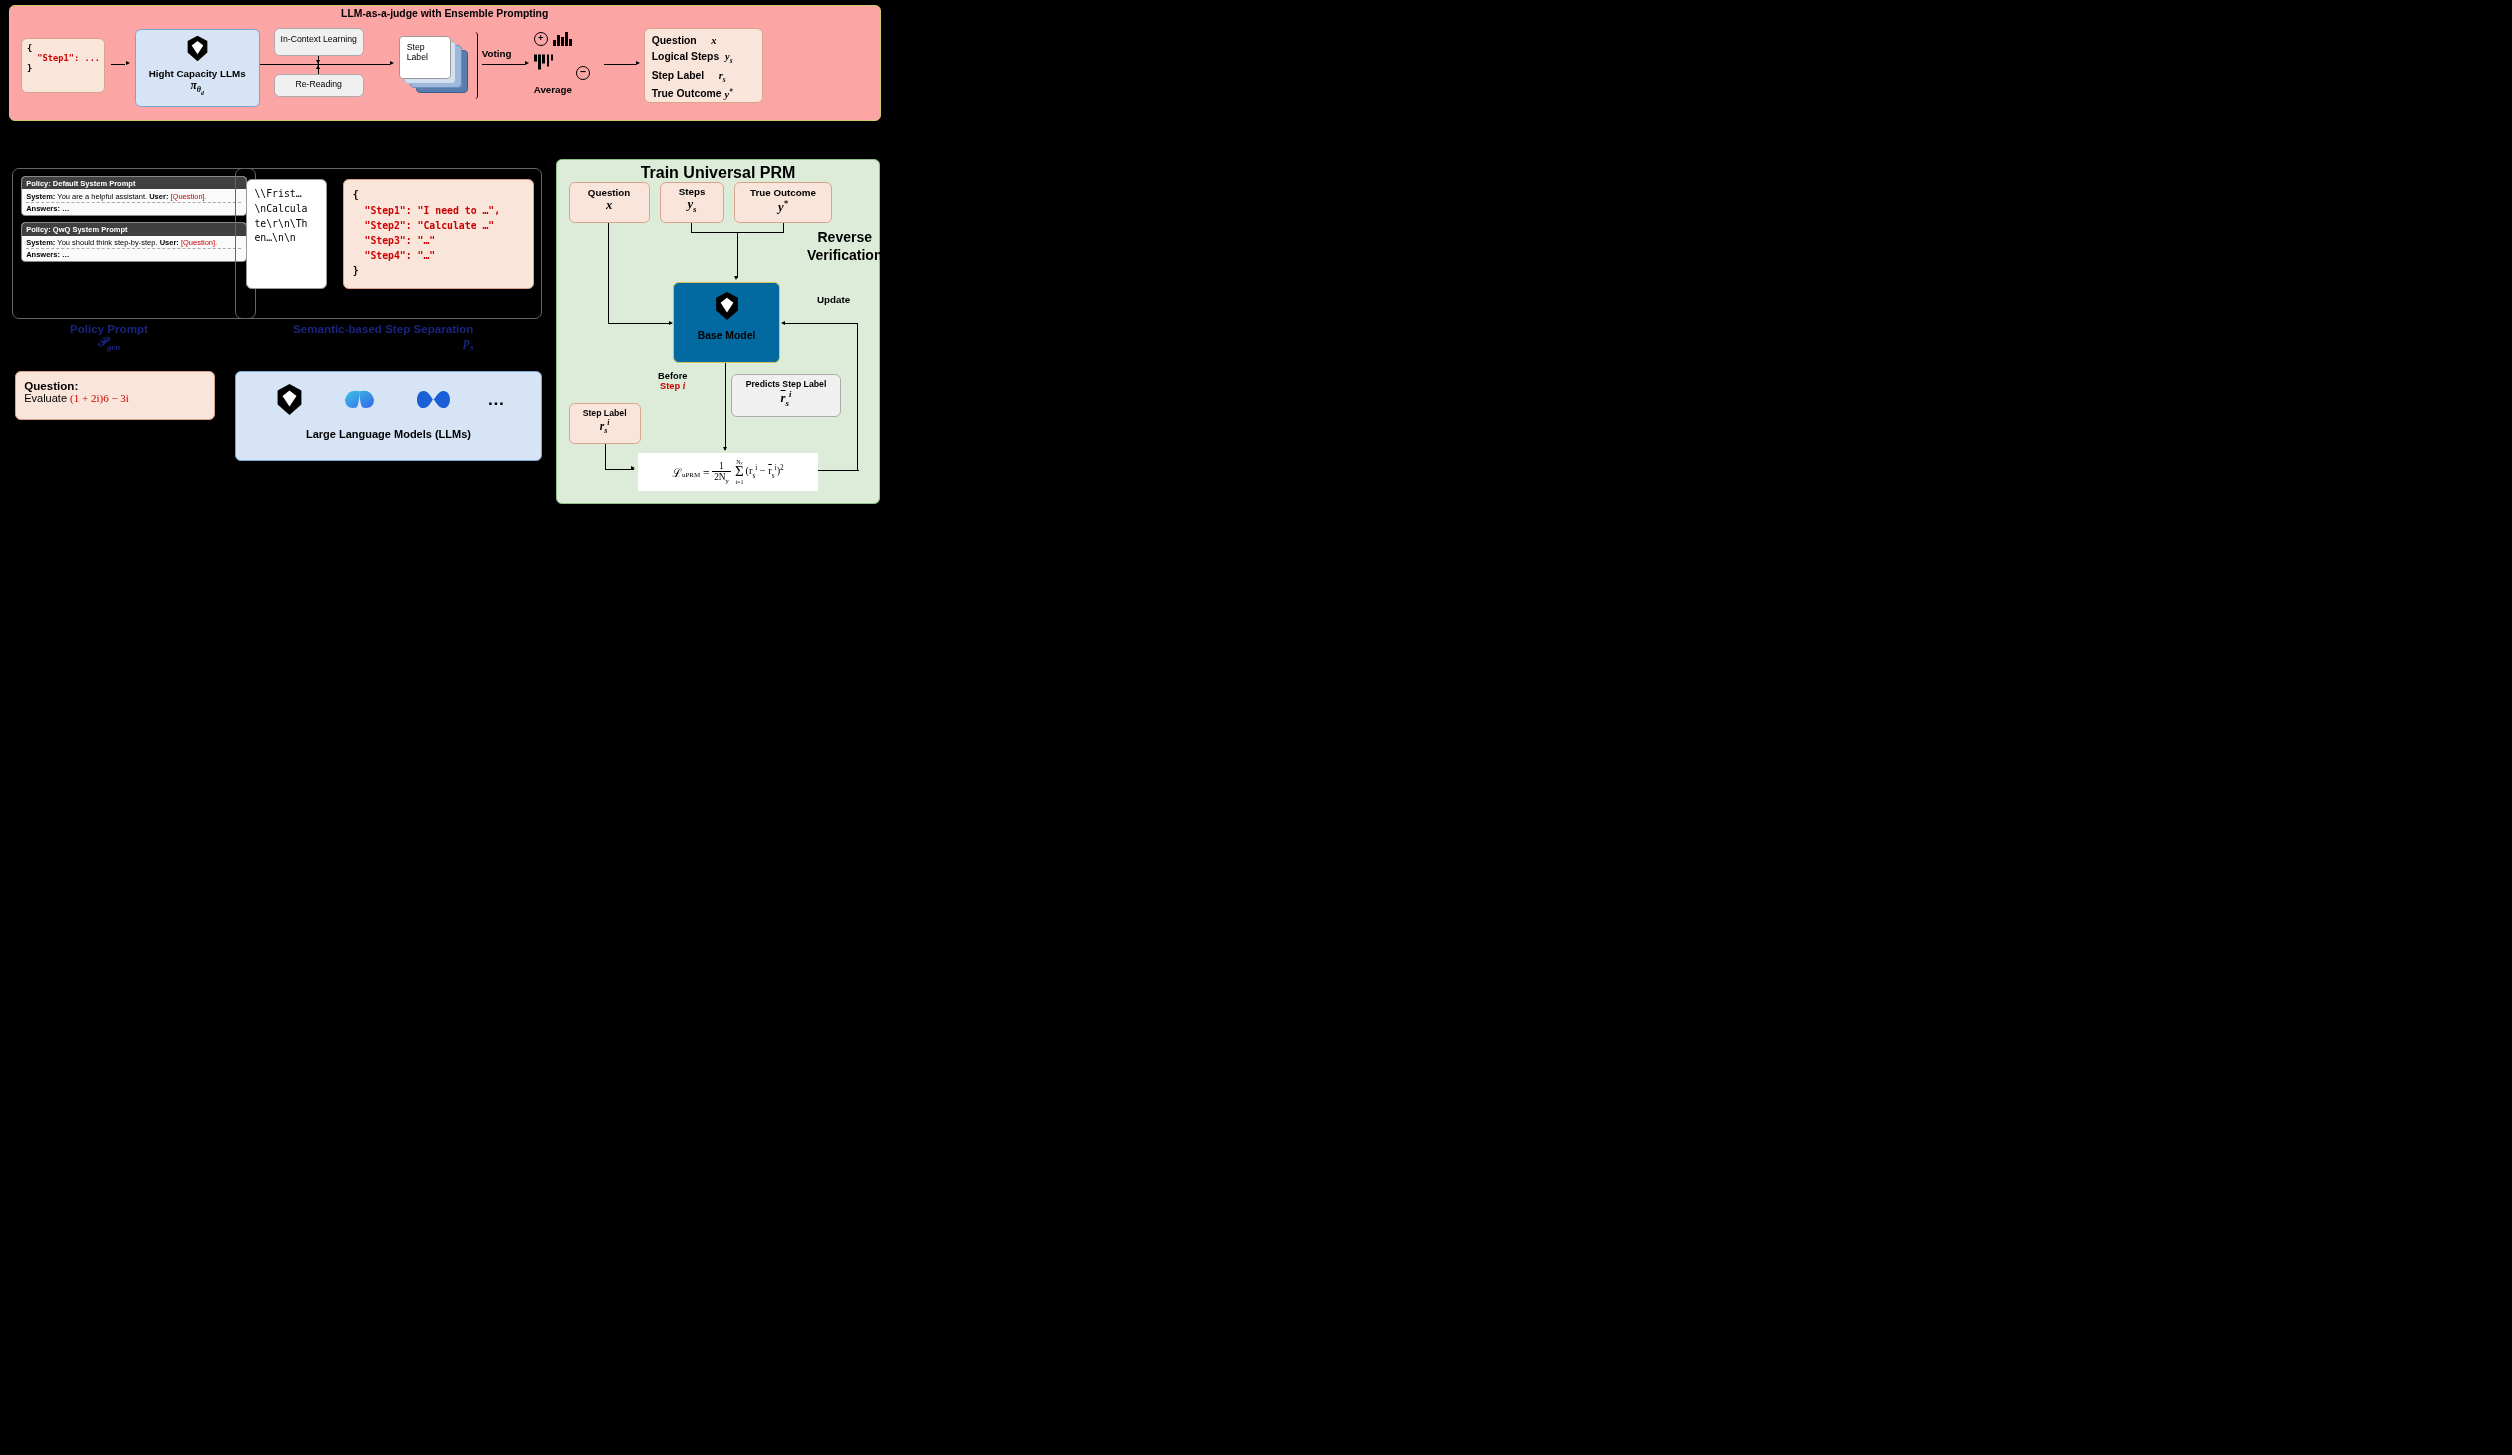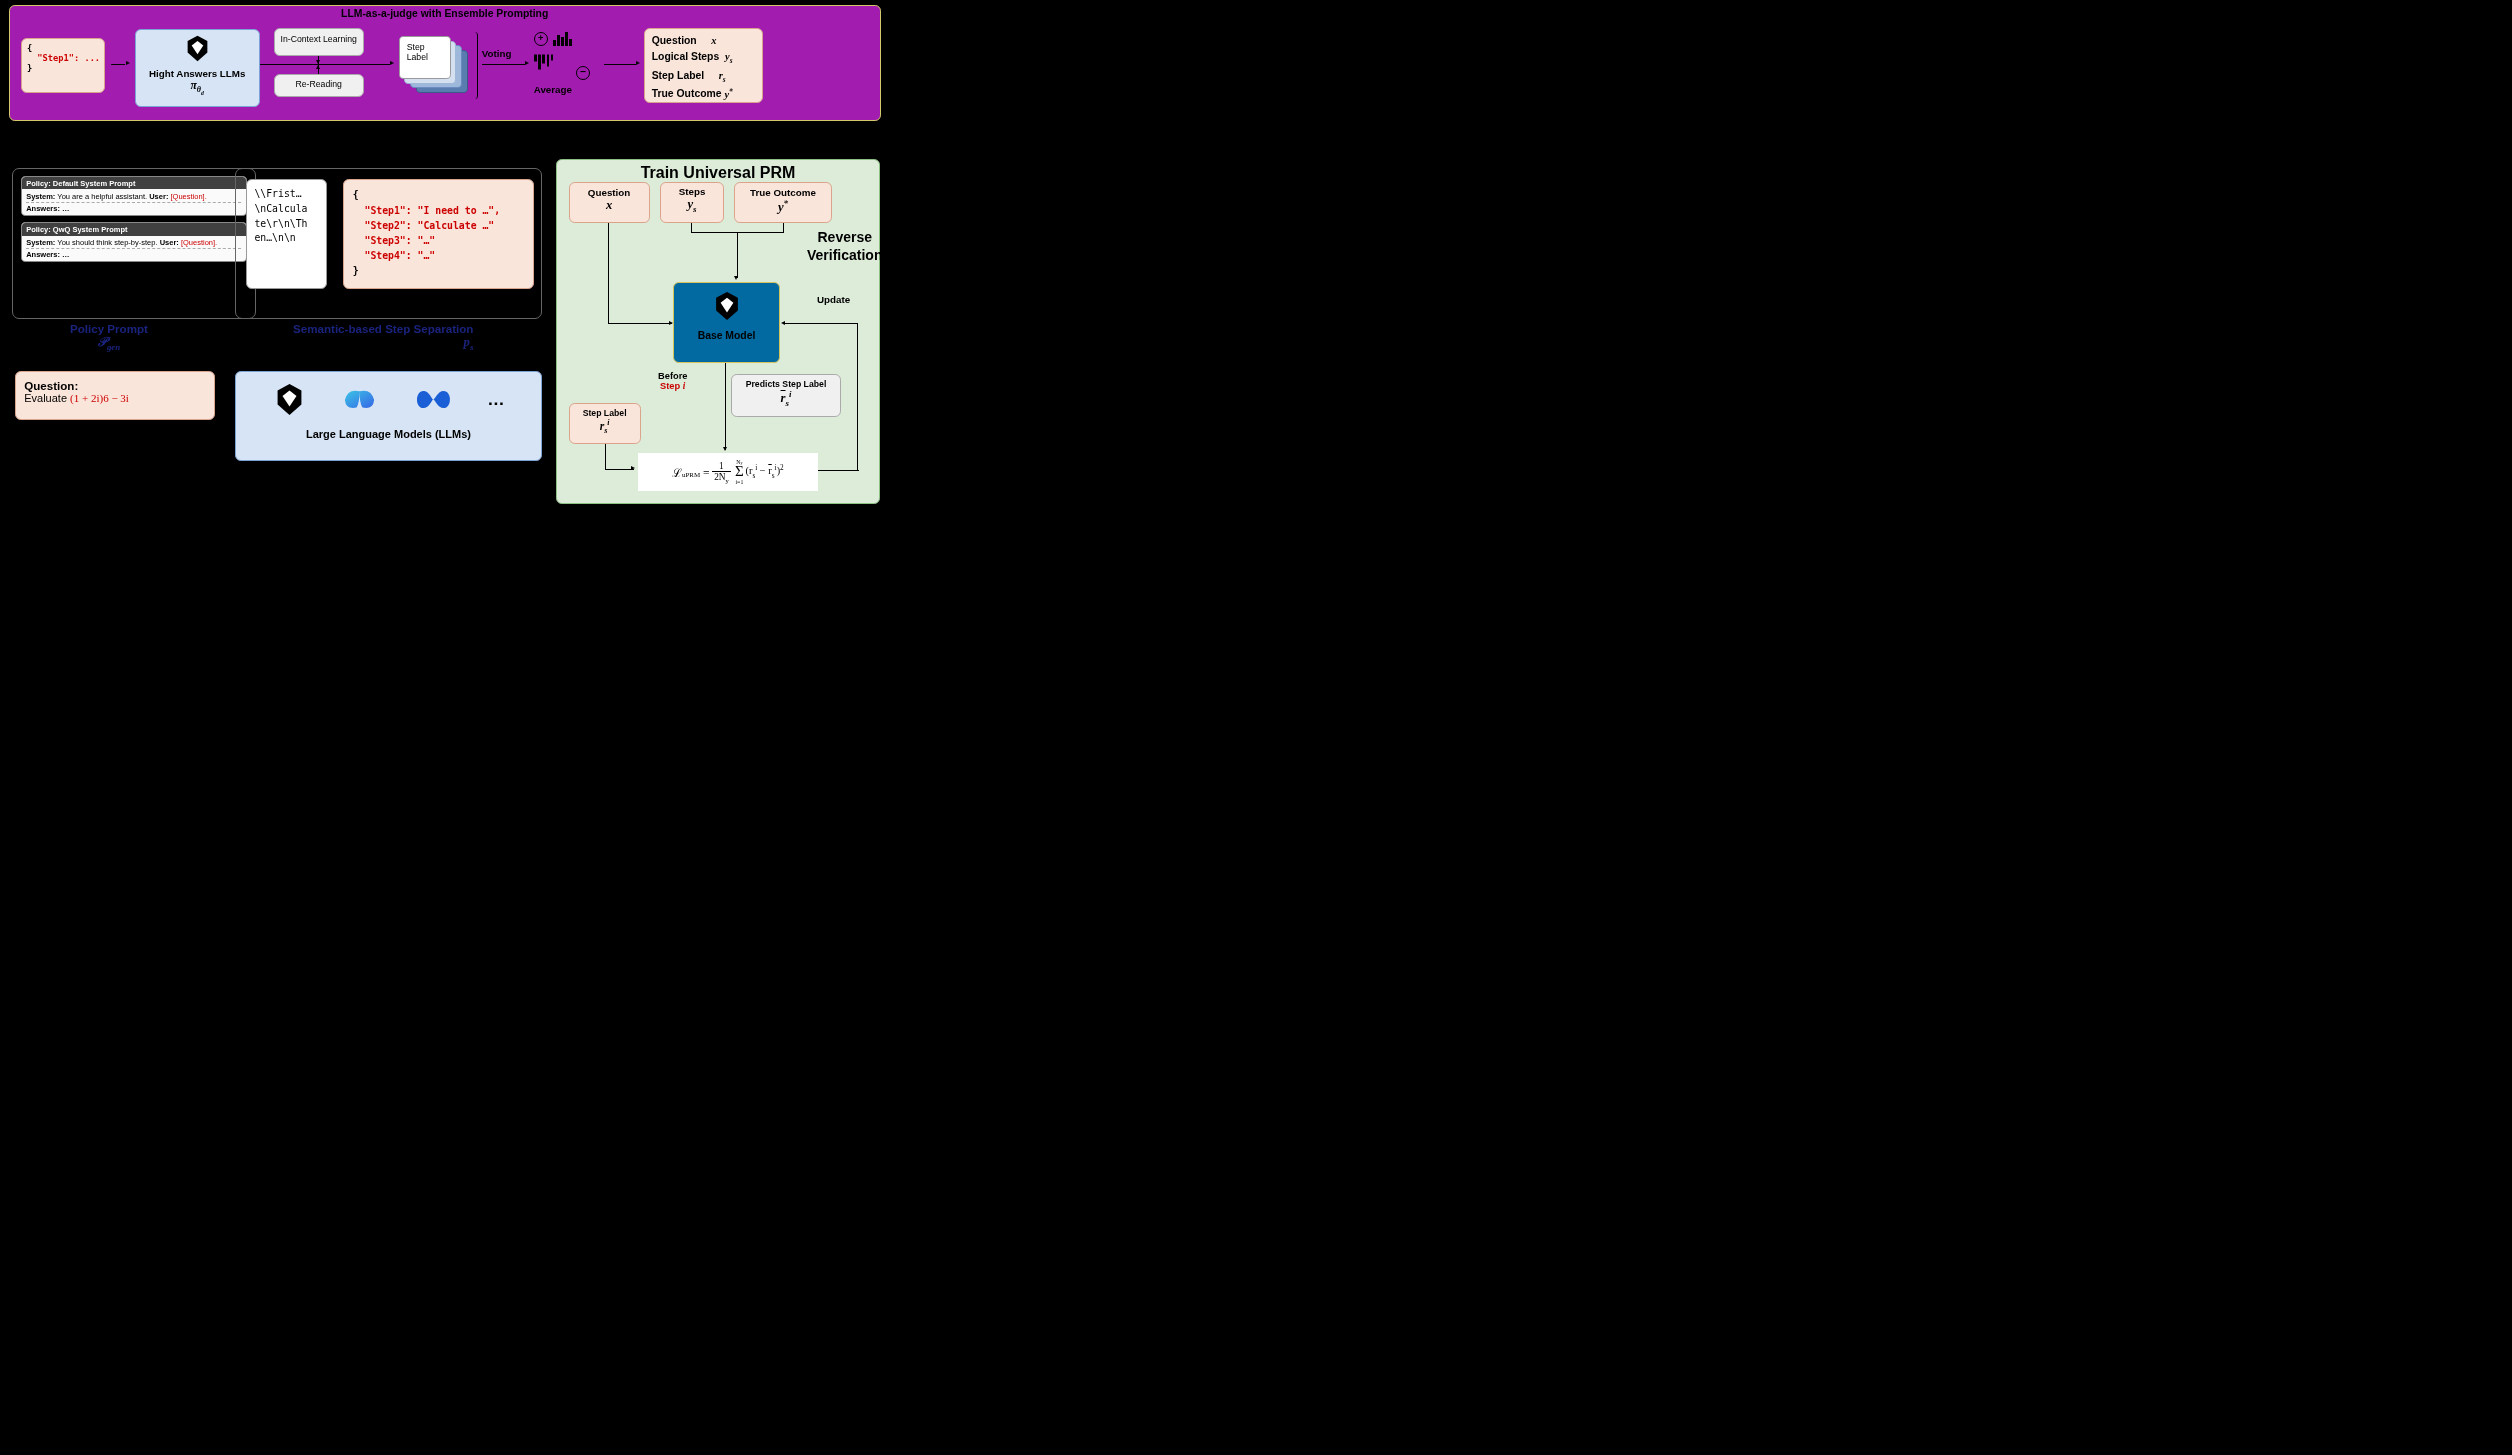--- a/index.html
+++ b/index.html
@@ -9,21 +9,21 @@
       width: 890px;
       height: 517px;
       position: relative;
       color: #000;
     }
     .abs { position: absolute; }
     .box {
       border-radius: 5.8px;
       border: 0.9px solid #666;
     }
-    .yellow-bg { background: #a21caf; border-color: #d4c96a; }
+    .yellow-bg { background: #fca5a5; border-color: #d4c96a; }
     .pink-bg { background: #fae5da; border-color: #d9a38c; }
     .blue-bg { background: #d6e4f5; border-color: #7ba4d6; }
     .white-bg { background: #fff; border-color: #999; }
     .gray-bg { background: #f0f0f0; border-color: #aaa; }
     .green-bg { background: #dcecd9; border-color: #8cc084; }
     .yellow2-bg { background: #0369a1; border-color: #d6c45a; }
     .title-text { font-size: 10.4px; font-weight: bold; text-align: center; }
     .body-text { font-size: 8.7px; }
     .small-text { font-size: 7.5px; }
     .red-text { color: #c00; }
@@ -108,21 +108,21 @@
 
   <div class="arrow-line arrow-head" style="left:101px; top:58px; width:14.5px;"></div>
 
   <div class="abs box blue-bg" style="left:125px; top:23px; width:125px; height:78px; text-align:center; padding-top:4.6px;">
     <div style="display:inline-block;">
       <svg width="29" height="29" viewBox="0 0 50 50">
         <polygon points="25,3 42,12 42,32 25,47 8,32 8,12" fill="#000"></polygon>
         <polygon points="25,12 35,20 25,35 15,20" fill="#fff"></polygon>
       </svg>
     </div>
-    <div class="title-text" style="font-size:9.8px; margin-top:2.9px;">Hight Answers LLMs</div>
+    <div class="title-text" style="font-size:9.8px; margin-top:2.9px;">Hight Capacity LLMs</div>
     <div class="math" style="font-size:11.6px; font-weight:bold;">
       <span>π</span><span class="sub">θ<sub style="font-size:0.7em;">d</sub></span>
     </div>
   </div>
 
   <div class="arrow-line arrow-head" style="left:250px; top:58px; width:130px;"></div>
 
   <div class="abs box gray-bg" style="left:264px; top:22px; width:90px; height:28px; text-align:center; padding-top:5px;">
     <div class="body-text" style="line-height:1.3;">In-Context Learning</div>
   </div>

